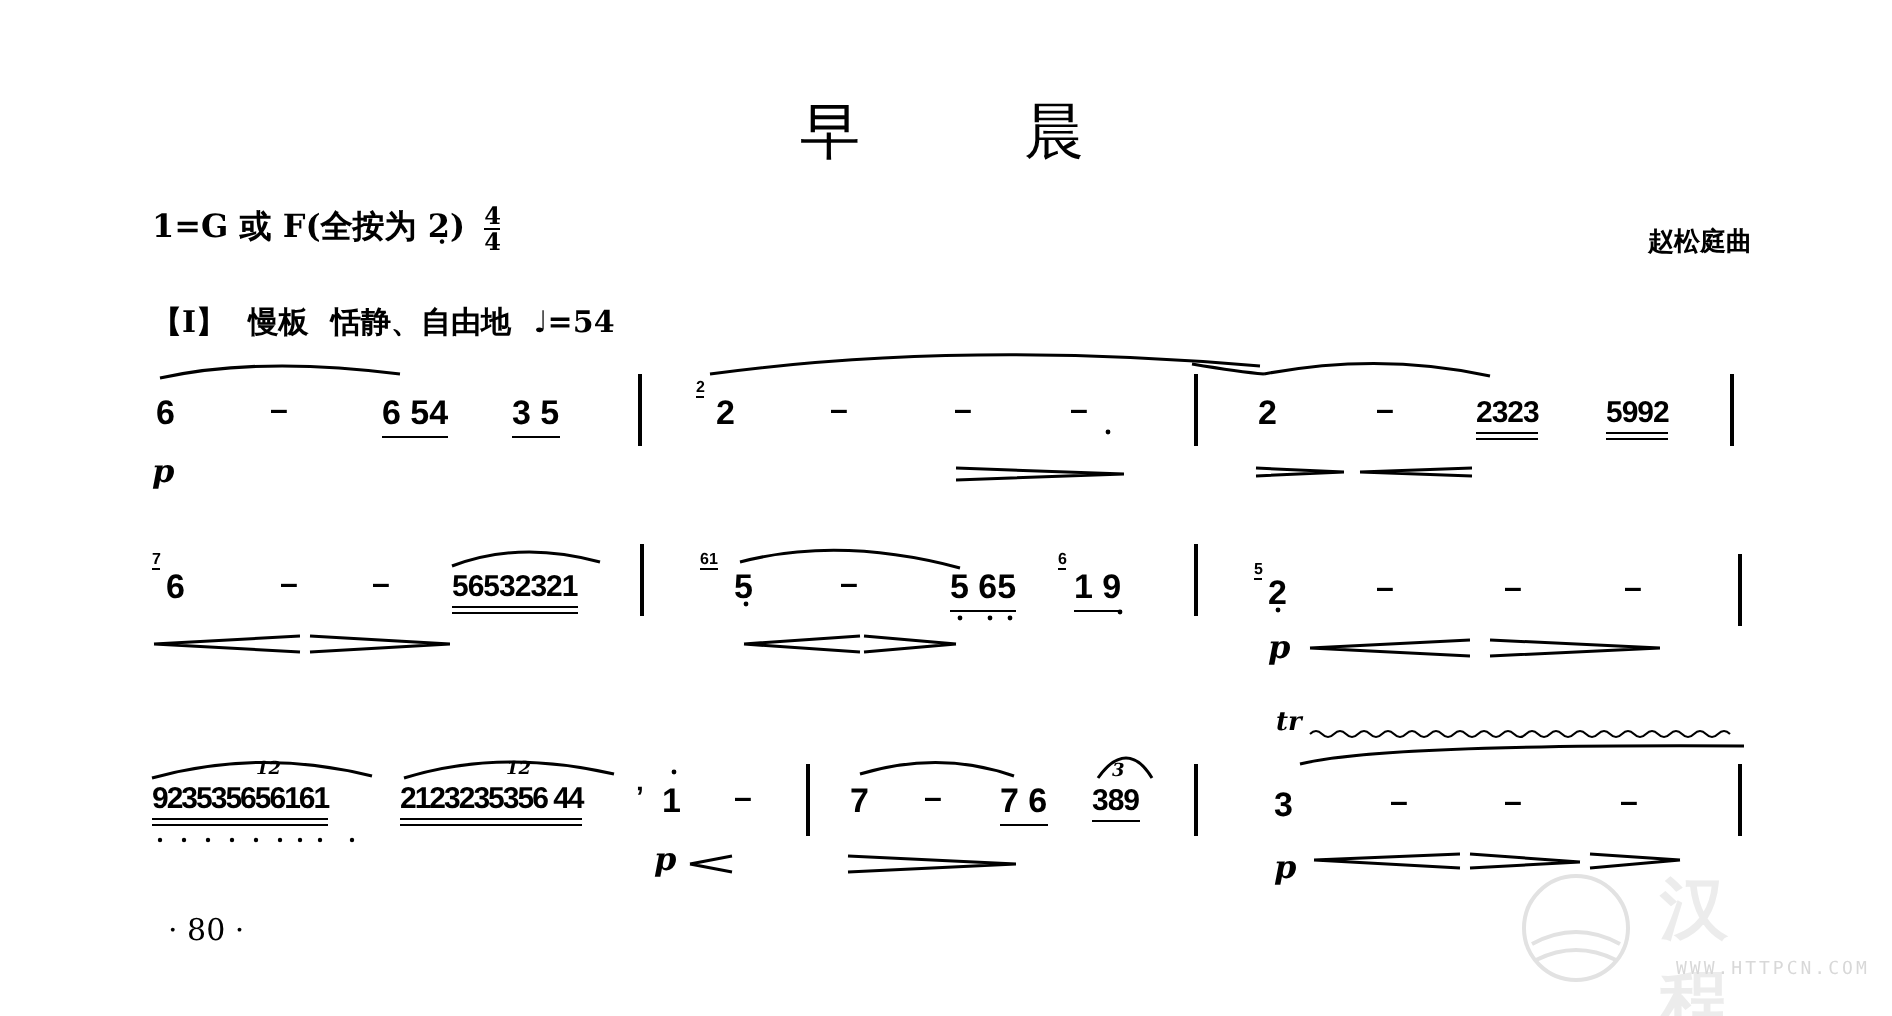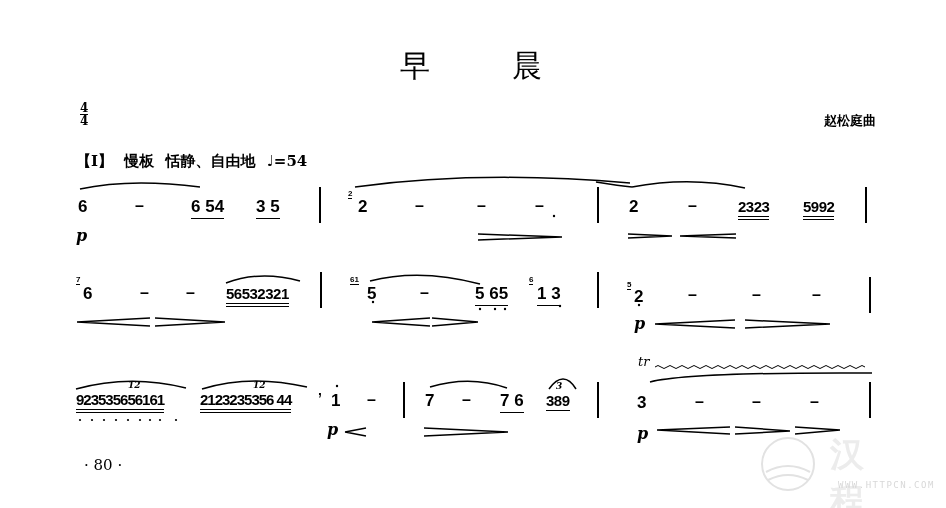--- a/index.html
+++ b/index.html
@@ -15,35 +15,36 @@
   .tempo { left: 76px; top: 152px; font-size: 15px; font-weight: bold; white-space: nowrap; word-spacing: 6px; }
   .note { font-family: "Liberation Sans", "DejaVu Sans", sans-serif; font-weight: bold; font-size: 17px; white-space: nowrap; }
   .note.small { font-size: 15px; letter-spacing: -0.5px; }
   .dash { font-family: "Liberation Sans", sans-serif; font-weight: bold; font-size: 16px; }
   .bar { width: 2px; background: #000; }
   .u1 { border-bottom: 1.5px solid #000; padding-bottom: 1px; }
   .u2 { border-bottom: 4px double #000; padding-bottom: 1px; }
   .grace { font-family: "Liberation Sans", sans-serif; font-size: 8px; font-weight: bold; line-height: 8px; text-align: center; }
   .grace span { display: block; border-bottom: 1px solid #000; }
   .dyn { font-family: "DejaVu Serif", serif; font-style: italic; font-size: 16px; font-weight: bold; }
-  .tr { font-family: "DejaVu Serif", serif; font-style: italic; font-size: 13px; }
+  .tr { font-family: "DejaVu Serif", serif; font-style: italic; font-size: 13px; font-weight: bold; }
   .pagenum { left: 84px; top: 456px; font-size: 15px; }
   .watermark { left: 750px; top: 432px; color: #e6e6e6; }
   .wm-cn { font-family: "DejaVu Sans", sans-serif; font-size: 34px; font-weight: bold; position: absolute; left: 80px; top: 0; letter-spacing: 2px; color: #ececec; }
   .wm-url { font-family: "DejaVu Sans Mono", monospace; font-size: 9px; position: absolute; left: 88px; top: 48px; letter-spacing: 1.5px; color: #d8d8d8; }
   svg { position: absolute; left: 0; top: 0; overflow: visible; }
   .tuplet { font-family: "DejaVu Serif", serif; font-style: italic; font-size: 9px; font-weight: bold; }
 </style>
 </head>
 <body>
 
 <div class="abs title" style="left:400px;">早</div>
 <div class="abs title" style="left:512px;">晨</div>
 
 <div class="abs key">
+  <span>1=G 或 F(全按为 2̣)</span>
   <span class="frac">
     <span class="num">4</span>
     <span>4</span>
   </span>
 </div>
 <div class="abs composer">赵松庭曲</div>
 
 <div class="abs tempo">
   <span>【I】</span>
   <span>慢板  恬静、自由地</span>
@@ -87,21 +88,21 @@
 
   <div class="abs grace" style="left:350px;top:276px;">
       <span>61</span>
     </div>
   <div class="abs note" style="left:367px;top:284px;">5</div>
   <div class="abs dash" style="left:420px;top:284px;">–</div>
   <div class="abs note u1" style="left:475px;top:284px;">5 65</div>
   <div class="abs grace" style="left:529px;top:276px;">
       <span>6</span>
     </div>
-  <div class="abs note u1" style="left:537px;top:284px;">1 3</div>
+  <div class="abs note u1" style="left:537px;top:284px;">1 9</div>
   <div class="abs bar" style="left:597px;top:272px;height:36px;"></div>
 
   <div class="abs grace" style="left:627px;top:281px;">
       <span>5</span>
     </div>
   <div class="abs note" style="left:634px;top:287px;">2</div>
   <div class="abs dash" style="left:688px;top:286px;">–</div>
   <div class="abs dash" style="left:752px;top:286px;">–</div>
   <div class="abs dash" style="left:812px;top:286px;">–</div>
   <div class="abs dyn" style="left:634px;top:314px;">p</div>

